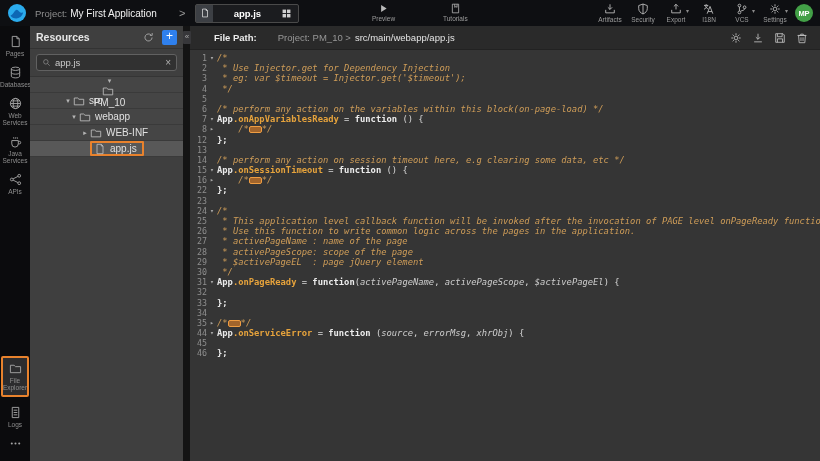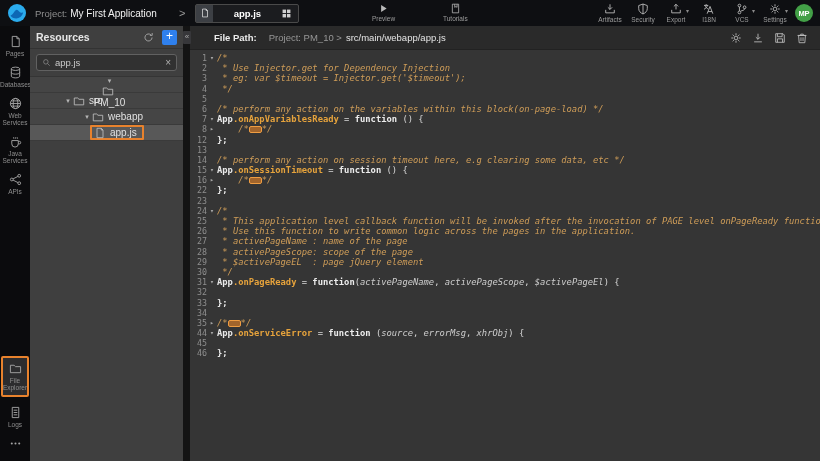--- a/index.html
+++ b/index.html
@@ -82,21 +82,21 @@
   .collapse-btn { position:absolute; left:183px; top:31px; width:8px; height:13px;
     background:#37373a; color:#aaa; font-size:8px; line-height:12px; text-align:center;
     cursor:pointer; border-radius:1px; z-index:5; }
 
   
   .editor { position:absolute; left:190px; top:26px; width:630px; height:435px;
     background:#353535;border-radius:13px; }
   .pathbar { height:24px; background:#2a2a2a; display:flex; align-items:center;
     padding:0 12px 0 24px; border-bottom:1px solid #222; }
   .pathbar .pb-label { color:#ececec; font-size:9.5px; font-weight:bold; }
-  .pathbar .pb-proj { color:#979797; font-size:9.5px; margin-left:12px; }
+  .pathbar .pb-proj { color:#979797; font-size:9.5px; margin-left:21px; }
   .pathbar .pb-file { color:#e4e4e4; font-size:9.5px; margin-left:4px; flex:1; }
   .pb-tools { display:flex; gap:10px; }
   .pb-tools .icn { width:12px; height:12px; color:#c0c0c0; cursor:pointer; }
 
   .code { position:absolute; left:0; top:24px; width:630px; height:411px;
     overflow:hidden; font-family:"DejaVu Sans Mono", monospace; font-size:8.8px;
     padding-top:3px; background:#353535; }
   .cl { display:flex; height:10.2px; line-height:10.2px; }
   .ln { width:17px; text-align:right; color:#8f8f8f; flex:none; font-size:8.3px; }
   .fw { width:10px; text-align:center; color:#a8a8a8; font-size:6.5px; flex:none; cursor:pointer; }
@@ -342,28 +342,37 @@
         </div>
         <div class="tree-row" style="padding-left: 33px;">
           <span class="tr-arrow">▾</span>
           <span class="icn tr-icon">
             <svg viewBox="0 0 14 14" fill="none" stroke="currentColor">
               <path d="M1.5 3.5h4L7 5h5.5v6.5h-11z"></path>
             </svg>
           </span>
           <span class="tr-label">src</span>
         </div>
-        <div class="tree-row" style="padding-left: 52px;">
+        <div class="tree-row" style="padding-left: 39px;">
           <span class="tr-arrow">▾</span>
           <span class="icn tr-icon">
             <svg viewBox="0 0 14 14" fill="none" stroke="currentColor">
               <path d="M1.5 3.5h4L7 5h5.5v6.5h-11z"></path>
             </svg>
           </span>
           <span class="tr-label">webapp</span>
+        </div>
+        <div class="tree-row" style="padding-left: 50px;">
+          <span class="tr-arrow">▸</span>
+          <span class="icn tr-icon">
+            <svg viewBox="0 0 14 14" fill="none" stroke="currentColor">
+              <path d="M1.5 3.5h4L7 5h5.5v6.5h-11z"></path>
+            </svg>
+          </span>
+          <span class="tr-label">WEB-INF</span>
         </div>
         <div class="tree-row selected" style="padding-left: 50px;">
           <span class="tr-arrow"></span>
           <span class="tr-hl" style="display: flex; align-items: center;">
             <span class="icn tr-icon">
               <svg viewBox="0 0 14 14" fill="none" stroke="currentColor">
                 <path d="M3.5 1.5h5l2 2v9h-7z"></path>
                 <path d="M8.5 1.5v2h2"></path>
               </svg>
             </span>

